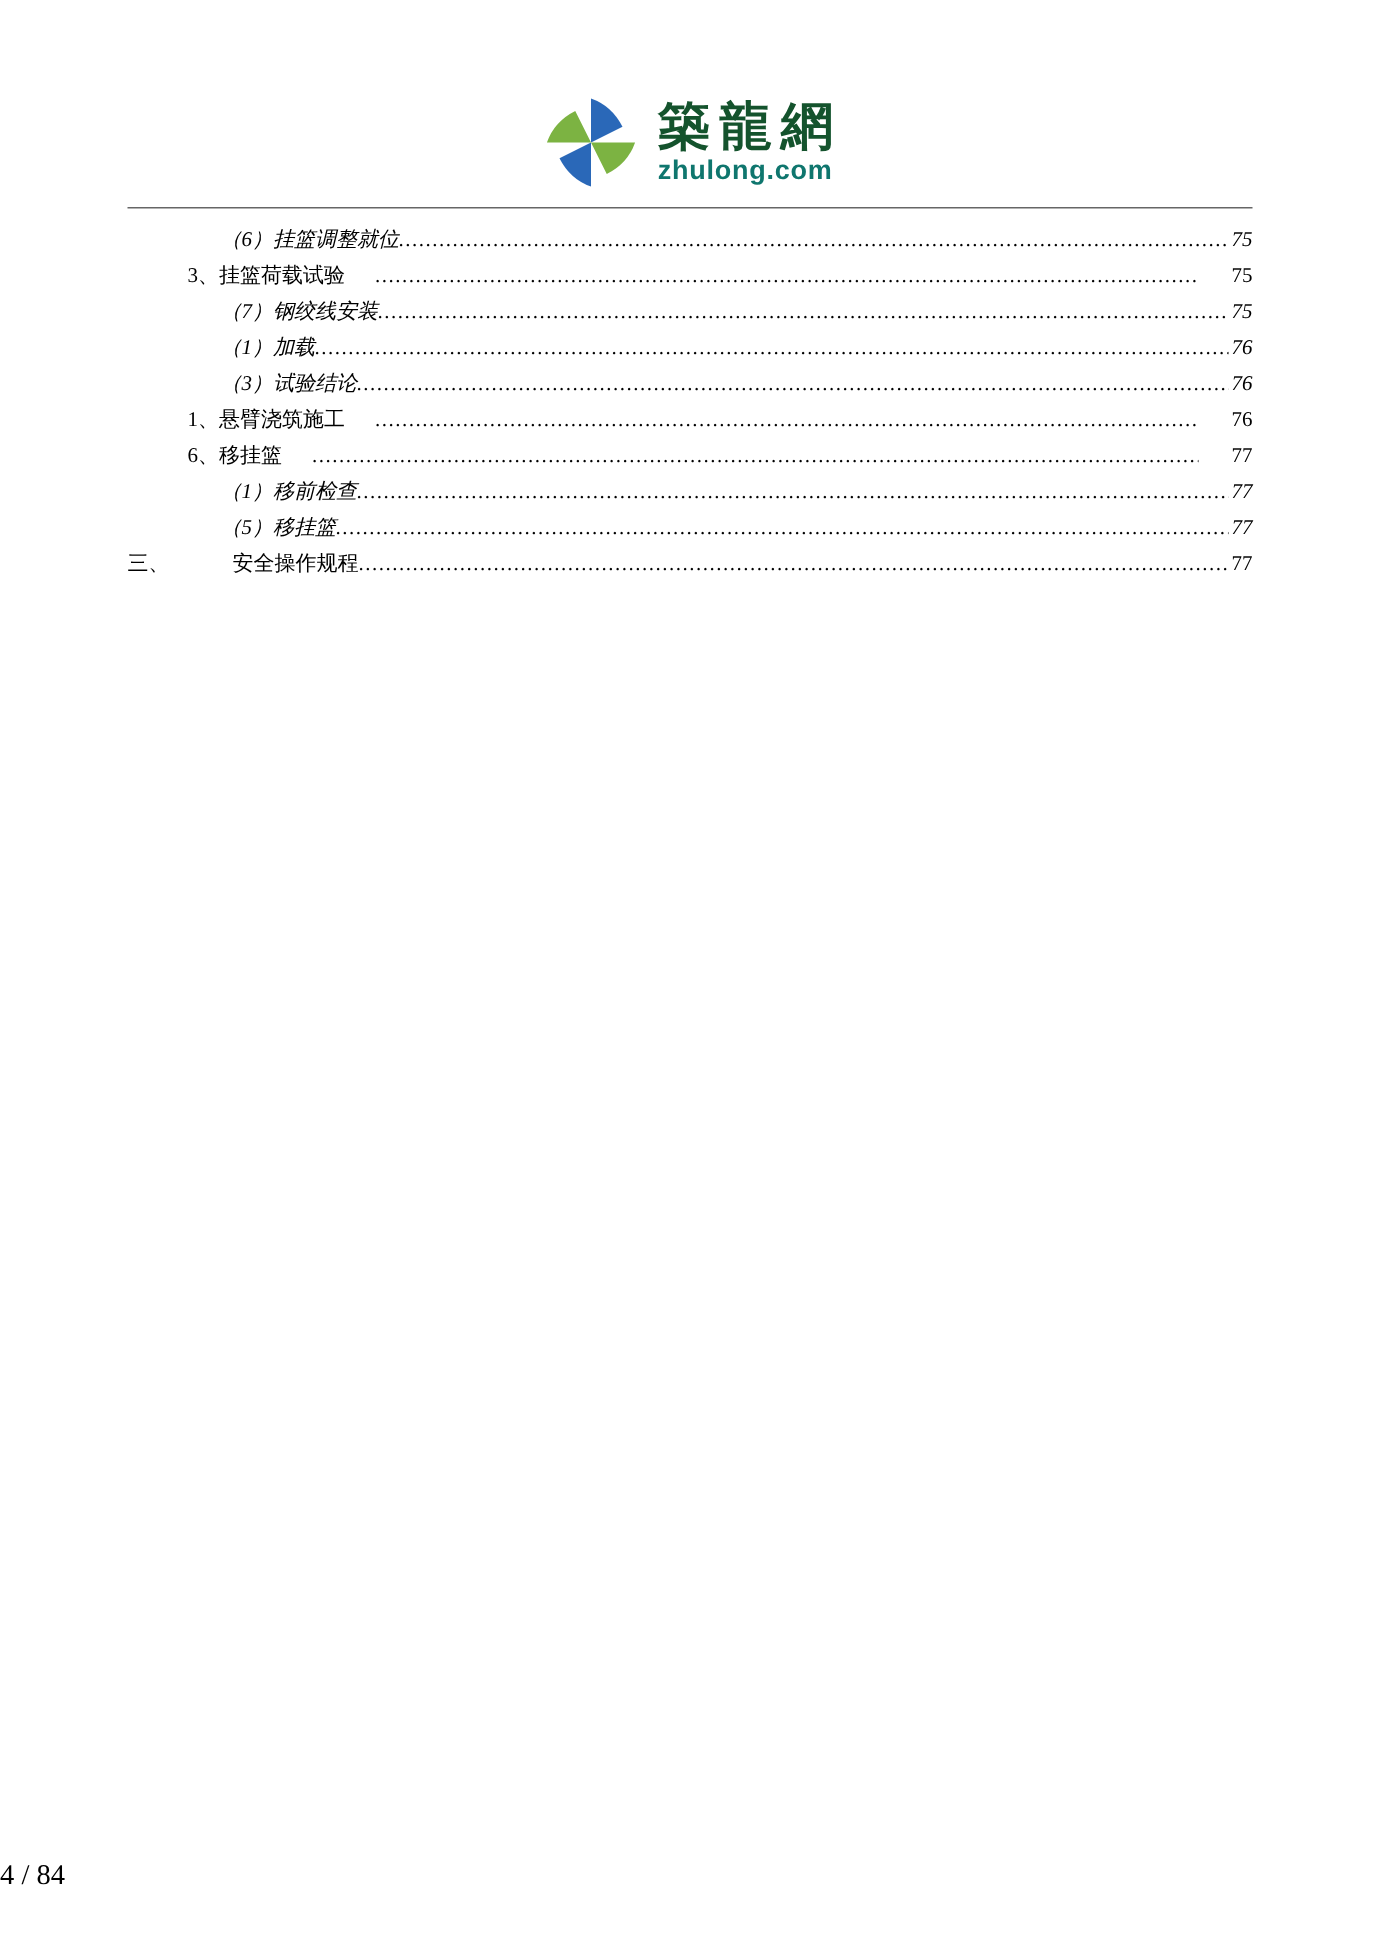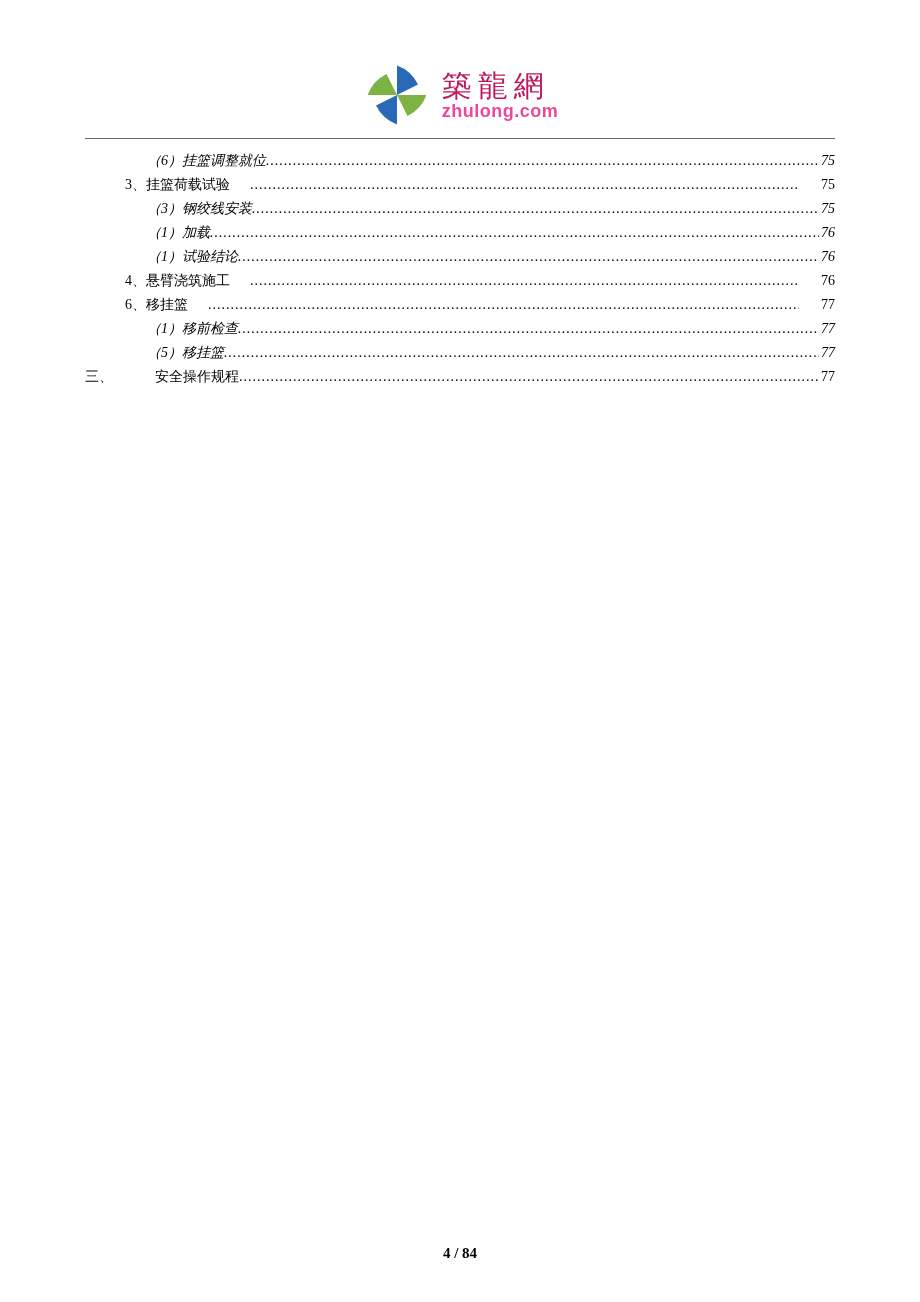--- a/index.html
+++ b/index.html
@@ -23,31 +23,31 @@
     .logo-svg {
       width: 70px;
       height: 70px;
     }
     .logo-text-wrap {
       display: flex;
       flex-direction: column;
       line-height: 1.1;
     }
     .logo-cn {
-      font-size: 30px;
-      font-weight: normal;
+      font-size: 35px;
+      font-weight: bold;
       font-family: "KaiTi", "SimSun", serif;
       letter-spacing: 6px;
-      color: #be185d;
+      color: #14532d;
     }
     .logo-en {
       font-size: 18px;
       font-weight: bold;
       font-family: Arial, sans-serif;
-      color: #ec4899;
+      color: #0f766e;
       letter-spacing: 0.5px;
     }
     .hr-top {
       border: none;
       border-top: 1px solid #666;
       margin-bottom: 10px;
     }
     .toc-line {
       display: flex;
       align-items: baseline;
@@ -76,23 +76,23 @@
     .indent-1 { padding-left: 40px; gap: 20px; }
     .indent-2 { padding-left: 62px; }
     .indent-0 { padding-left: 0px; }
     .italic { font-style: italic; align-items: center; }
     .level-top .toc-prefix { width: 70px; display: inline-block; }
     .footer {
       position: absolute;
       bottom: 40px;
       left: 0;
       right: 0;
-      text-align: center;
-      font-size: 15px;
-      font-weight: bold;
+      text-align: left;
+      font-size: 19px;
+      font-weight: normal;
       font-family: "Times New Roman", serif;
     }
   </style>
 </head>
 <body>
 
 <div class="page">
   <div class="header-logo">
     <svg class="logo-svg" viewBox="0 0 100 100">
       <path d="M50 50 L50 8 Q70 15 80 35 Z" fill="#2a68b8"></path>
@@ -113,39 +113,39 @@
     <span class="toc-page">75</span>
   </div>
 
   <div class="toc-line indent-1">
     <span class="toc-title">3、挂篮荷载试验</span>
     <span class="toc-leader"></span>
     <span class="toc-page">75</span>
   </div>
 
   <div class="toc-line indent-2 italic">
-    <span class="toc-title">（3）钢绞线安装</span>
+    <span class="toc-title">（7）钢绞线安装</span>
     <span class="toc-leader"></span>
     <span class="toc-page">75</span>
   </div>
 
   <div class="toc-line indent-2 italic">
     <span class="toc-title">（1）加载</span>
     <span class="toc-leader"></span>
     <span class="toc-page">76</span>
   </div>
 
   <div class="toc-line indent-2 italic">
-    <span class="toc-title">（1）试验结论</span>
+    <span class="toc-title">（3）试验结论</span>
     <span class="toc-leader"></span>
     <span class="toc-page">76</span>
   </div>
 
   <div class="toc-line indent-1">
-    <span class="toc-title">4、悬臂浇筑施工</span>
+    <span class="toc-title">1、悬臂浇筑施工</span>
     <span class="toc-leader"></span>
     <span class="toc-page">76</span>
   </div>
 
   <div class="toc-line indent-1">
     <span class="toc-title">6、移挂篮</span>
     <span class="toc-leader"></span>
     <span class="toc-page">77</span>
   </div>
 

